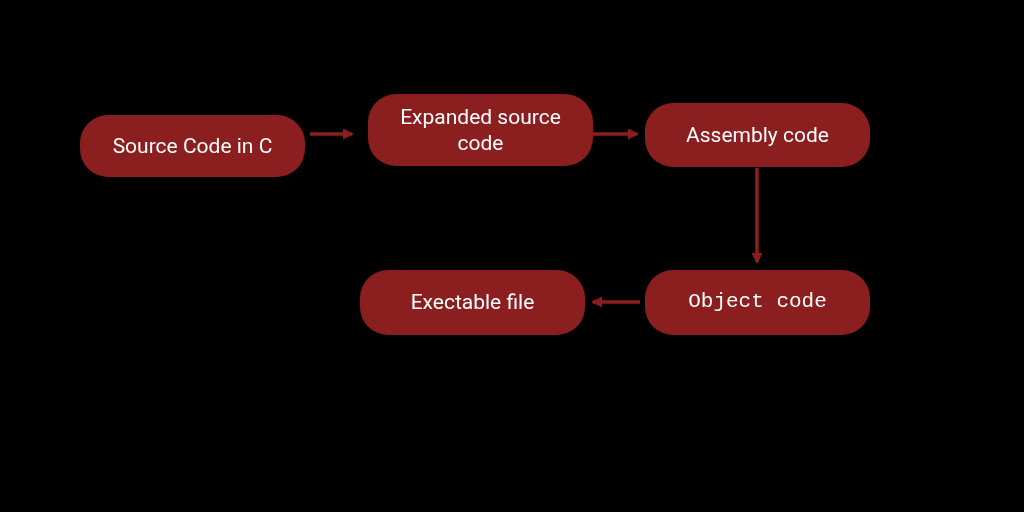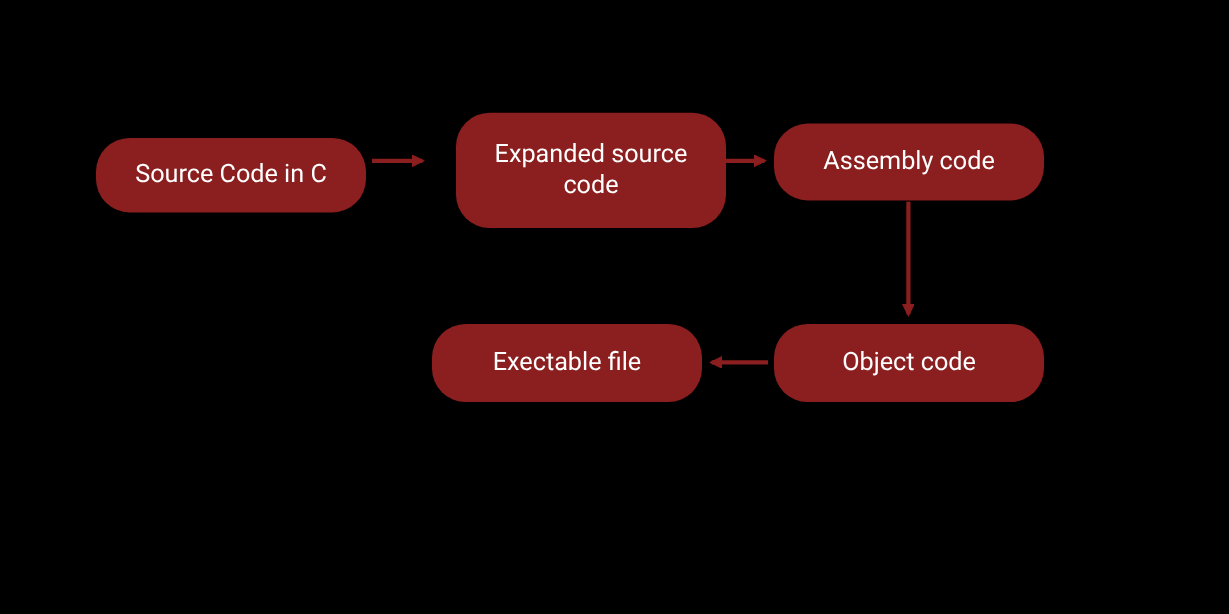--- a/index.html
+++ b/index.html
@@ -39,29 +39,29 @@
 </style>
 </head>
 <body>
 
 <div class="canvas">
 
   <div class="node" style="left:80px; top:115px; width:225px; height:62px;">
     <span>Source Code in C</span>
   </div>
 
-  <div class="node" style="left:380px; top:94px; width:225px; height:96px;">
+  <div class="node" style="left:368px; top:94px; width:225px; height:72px;">
     <span>Expanded source code</span>
   </div>
 
   <div class="node" style="left:645px; top:103px; width:225px; height:64px;">
     <span>Assembly code</span>
   </div>
 
-  <div class="node" style="left:645px; top:270px; width:225px; height:65px;">
+  <div class="node" style="left:645px; top:270px; width:225px; height:65px;font-family:Liberation Mono, monospace;">
     <span>Object code</span>
   </div>
 
   <div class="node" style="left:360px; top:270px; width:225px; height:65px;text-align:right;">
     <span>Exectable file</span>
   </div>
 
   <svg class="arrow" width="1024" height="512" style="left:0; top:0; position:absolute; pointer-events:none;">
     <defs>
       <marker id="ah" markerWidth="12" markerHeight="12" refX="9" refY="5" orient="auto" markerUnits="userSpaceOnUse">

